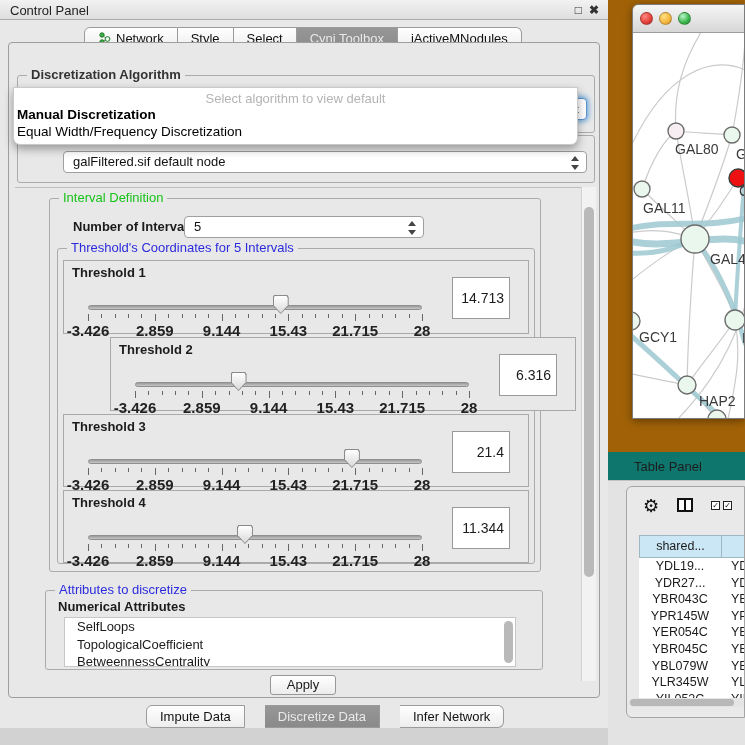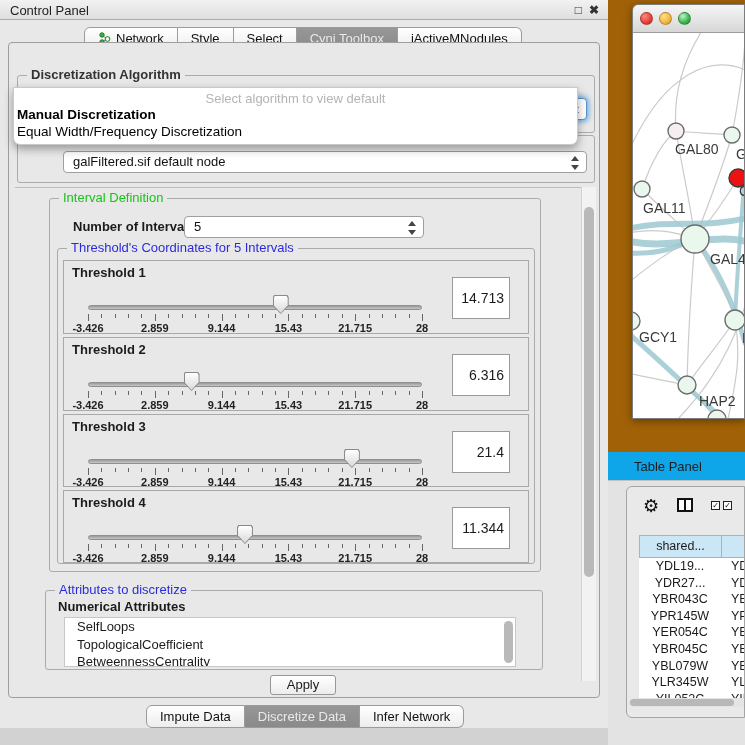--- a/index.html
+++ b/index.html
@@ -18,21 +18,21 @@
 
   
   .seg-group { position:absolute; display:flex; }
   .seg { height:23px; line-height:21px; padding:0 13px; background:linear-gradient(#ffffff,#ededed);
       border:1px solid #9b9b9b; border-left:none; font-size:13px; color:#111; white-space:nowrap;
       display:flex; align-items:center; gap:5px; }
   .seg:first-child { border-left:1px solid #9b9b9b; border-radius:6px 0 0 6px; }
   .seg:last-child { border-radius:0 6px 6px 0; }
   .seg.sel { background:linear-gradient(#979797,#8a8a8a); color:#e9e9e9; }
   .tabs-top { left:84px; top:27px; }
-  .tabs-bottom { left:146px; top:705px; }
+  .tabs-bottom { left:146px; top:705px;gap:20px; }
   .bottom-strip { position:absolute; left:0; top:728px; width:608px; height:17px; background:#d2d2d2; }
 
   .net-ico { width:13px; height:13px; display:inline-block; }
 
   .outer-panel { position:absolute; left:8px; top:42px; width:592px; height:656px;
       border:1px solid #9e9e9e; border-radius:4px; background:#e8e8e8; }
 
   
   .group { position:absolute; border:1px solid #ababab; border-radius:3px; }
   .group > .gt { position:absolute; top:-9px; left:9px; background:#e8e8e8; padding:0 4px; font-size:13px; }
@@ -69,21 +69,21 @@
   .track { position:absolute; left:24px; top:44px; width:334px; height:5px; border-radius:3px;
       background:linear-gradient(#9a9a9a,#c7c7c7); border:1px solid #8f8f8f; }
   .thumb-outer { position:absolute; top:34px; width:16px; height:19px;
       clip-path:polygon(8% 0,92% 0,100% 12%,100% 55%,50% 100%,0 55%,0 12%); background:#8a8a8a; }
   .thumb-inner { position:absolute; left:1px; top:1px; width:14px; height:17px;
       clip-path:polygon(8% 0,92% 0,100% 12%,100% 55%,50% 100%,0 55%,0 12%); background:linear-gradient(#ffffff,#d9d9d9); }
   .ticks { position:absolute; left:24px; top:53px; width:334px; height:8px; }
   .ticks i { position:absolute; top:0; width:1px; height:4px; background:#666; }
   .ticks i.major { height:7px; }
   .tick-labels { position:absolute; left:24px; top:61px; width:334px; height:12px; }
-  .tick-labels span { position:absolute; transform:translateX(-50%); font-size:11px; font-weight:bold; color:#222; white-space:nowrap; }
+  .tick-labels span { position:absolute; transform:translateX(-50%); font-size:15px; font-weight:bold; color:#222; white-space:nowrap; }
   .valbox { position:absolute; left:388px; top:16px; width:58px; height:42px; background:#fff;
       border:1px solid #9a9a9a; font-size:14px; text-align:right; line-height:40px; padding-right:5px; }
 
   
   .attr-list { position:absolute; left:18px; top:26px; width:452px; height:50px; background:#fff;
       border:1px solid #c7c7c7; overflow:hidden; }
   .attr-list .it { padding:1px 0 1px 12px; font-size:13px; line-height:15.5px; }
 
   .btn { position:absolute; background:linear-gradient(#ffffff,#ececec); border:1px solid #979797;
       border-radius:3px; font-size:13px; text-align:center; }
@@ -93,21 +93,21 @@
   .mac-window { position:absolute; left:24px; top:4px; width:113px; height:415px;
       border:1px solid #7c7c7c; border-radius:6px 0 0 0; overflow:hidden; box-shadow:0 2px 8px rgba(0,0,0,.4); }
   .mac-titlebar { height:28px; background:linear-gradient(#f5f5f5,#d7d7d7); border-bottom:1px solid #9c9c9c; position:relative; }
   .light { position:absolute; top:7px; width:13px; height:13px; border-radius:50%; border:1px solid rgba(0,0,0,.25); }
   .light.r { left:7px;  background:radial-gradient(circle at 35% 30%, #ff8a80, #e3413a 60%, #b32e27); }
   .light.y { left:26px; background:radial-gradient(circle at 35% 30%, #ffe082, #f5b63e 60%, #c78f22); }
   .light.g { left:45px; background:radial-gradient(circle at 35% 30%, #b9f6ca, #3ab54a 60%, #2a8536); }
   .canvas { position:relative; height:386px; background:#fff; }
 
   .right-bottom { position:absolute; left:608px; top:452px; width:137px; height:293px; background:#e3e3e3; }
-  .tp-titlebar { position:absolute; left:0; top:0; width:137px; height:29px; background:#0ea5e9;
+  .tp-titlebar { position:absolute; left:0; top:0; width:137px; height:29px; background:#0f766e;
       border-bottom:1px solid #c2c2c2; }
   .tp-titlebar .t { position:absolute; left:26px; top:7px; font-size:13px; color:#1d1d1d; }
   .subwindow { position:absolute; left:18px; top:34px; width:119px; height:232px; background:#e9e9e9;
       border:1px solid #a5a5a5; border-radius:6px 0 0 6px; overflow:hidden; }
   .gear { position:absolute; left:16px; top:8px; font-size:18px; color:#111; }
   .colsplit { position:absolute; left:50px; top:11px; width:16px; height:14px; border:2px solid #111; background:#fff; }
   .colsplit:before { content:""; position:absolute; left:5px; top:0; width:2px; height:10px; background:#111; }
   .chk { position:absolute; top:14px; width:9px; height:9px; border:1.5px solid #222; background:#fff; font-size:8px;
       line-height:8px; text-align:center; color:#111; }
   .table { position:absolute; left:12px; top:48px; width:140px; }
@@ -245,21 +245,21 @@
           <div class="tick-labels">
               <span style="left: 0%;">-3.426</span>
               <span style="left: 20%;">2.859</span>
               <span style="left: 40%;">9.144</span>
               <span style="left: 60%;">15.43</span>
               <span style="left: 80%;">21.715</span>
               <span style="left: 100%;">28</span>
             </div>
           <div class="valbox">14.713</div>
         </div>
-        <div class="tpanel" style="top:149px; height:74px;">
+        <div class="tpanel" style="top:149px; height:74px;margin-left:47px;">
           <span class="tl">Threshold 2</span>
           <div class="track"></div>
           <div class="thumb-outer" style="left: 119.54px;">
               <div class="thumb-inner"></div>
             </div>
           <div class="ticks">
               <i class="major" style="left: 0%;"></i>
               <i style="left: 4%;"></i>
               <i style="left: 8%;"></i>
               <i style="left: 12%;"></i>

